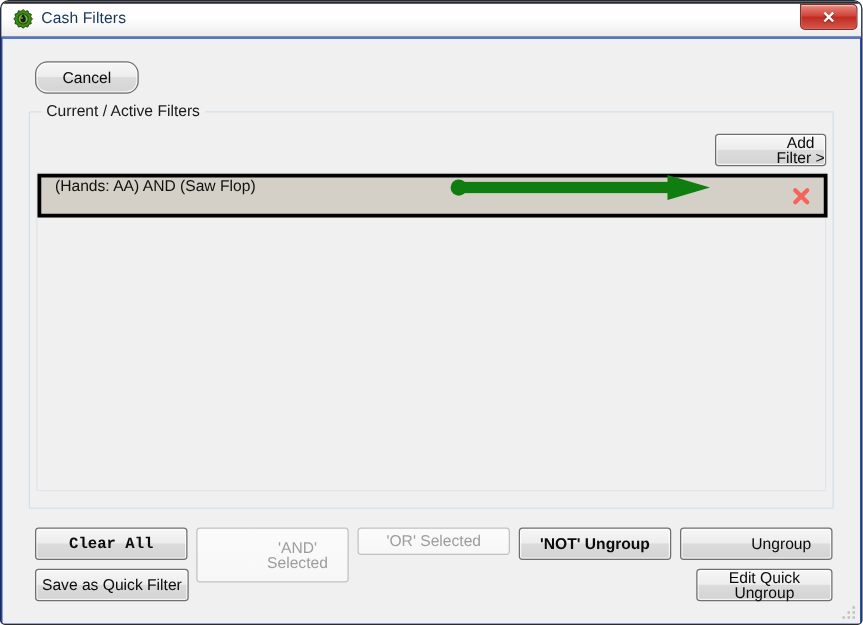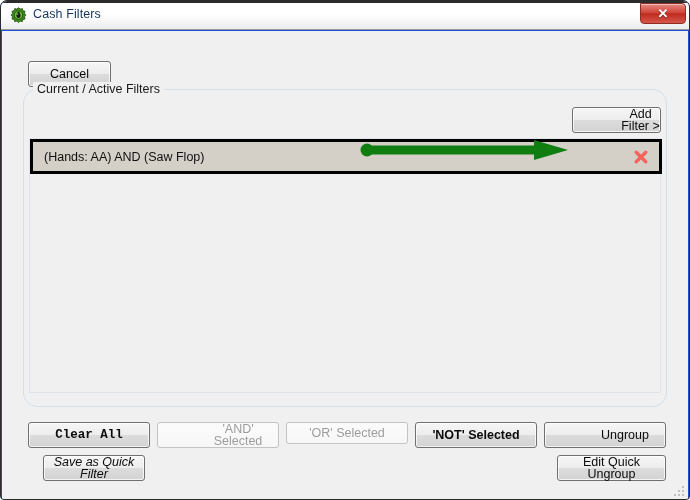--- a/index.html
+++ b/index.html
@@ -106,21 +106,21 @@
     box-shadow: none;
   }
 
   
   #groupbox {
     position: absolute;
     left: 21px; top: 58px;
     width: 644px; height: 318px;
     box-sizing: border-box;
     border: 1px solid #d5dfe9;
-    border-radius: 14px;
+    border-radius: 1px;
     background: transparent;
   }
   #groupbox-label {
     position: absolute;
     left: 9px; top: -8px;
     padding: 0 4px;
     background: #f0f0f0;
     font-size: 12.5px;
     color: #1a1a1a;
     white-space: nowrap;
@@ -136,21 +136,21 @@
     border: 1px solid #dfe5ea;
   }
   #filter-row {
     position: absolute;
     left: 0; top: 0;
     width: 632px; height: 35px;
     box-sizing: border-box;
     border: 3px solid #000000;
     background: #d4d0c8;
     display: flex;
-    align-items: center;
+    align-items: flex-start;
     cursor: default;
   }
   #filter-row-text {
     margin-left: 11px;
     font-size: 12.5px;
     color: #101010;
     white-space: nowrap;
   }
   #filter-delete {
     position: absolute;
@@ -195,21 +195,21 @@
     </span>
     <span class="title-text">Cash Filters</span>
 
     <div id="close-btn">
       <span class="x-glyph">✕</span>
     </div>
   </div>
 
   <div id="client">
 
-    <div class="btn" style="left:26px; top:30px; width:83px; height:26px;">
+    <div class="btn" style="left:26px; top:18px; width:83px; height:26px;border-radius:10px;">
       <span>Cancel</span>
     </div>
 
 
     <div id="groupbox">
       <span id="groupbox-label">Current / Active Filters</span>
 
       <div class="btn" style="left:548px; top:17px; width:89px; height:26px;padding-left:48px;">
         <span>Add Filter &gt;</span>
       </div>
@@ -234,37 +234,37 @@
         <circle cx="7" cy="11" r="6.5" fill="#0f7d0f"></circle>
         <rect x="6" y="6.5" width="178" height="9" fill="#0f7d0f"></rect>
         <polygon points="174,1 208,11 174,21" fill="#0f7d0f"></polygon>
       </svg>
     </div>
 
     <div class="btn" style="left:26px; top:391px; width:122px; height:26px; font-weight:bold;font-family:Liberation Mono, monospace;">
       <span>Clear All</span>
     </div>
 
-    <div class="btn disabled" style="left:155px; top:391px; width:122px; height:26px;padding-left:40px;">
+    <div class="btn disabled" style="left:155px; top:391px; width:122px; height:44px;padding-left:40px;">
       <span>'AND' Selected</span>
     </div>
 
     <div class="btn disabled" style="left:284px; top:391px; width:122px; height:22px;">
       <span>'OR' Selected</span>
     </div>
 
     <div class="btn" style="left:413px; top:391px; width:122px; height:26px; font-weight:bold;">
-      <span>'NOT' Selected</span>
+      <span>'NOT' Ungroup</span>
     </div>
 
     <div class="btn" style="left:542px; top:391px; width:122px; height:26px;padding-left:40px;">
       <span>Ungroup</span>
     </div>
 
-    <div class="btn" style="left:41px; top:424px; width:102px; height:26px;font-style:italic;">
+    <div class="btn" style="left:26px; top:424px; width:123px; height:26px;">
       <span>Save as Quick Filter</span>
     </div>
 
     <div class="btn" style="left:555px; top:424px; width:109px; height:26px;">
       <span>Edit Quick Ungroup</span>
     </div>
 
     <span id="resize-grip">
       <svg width="13" height="13" viewBox="0 0 13 13">
         <g fill="#9b9b9b">

